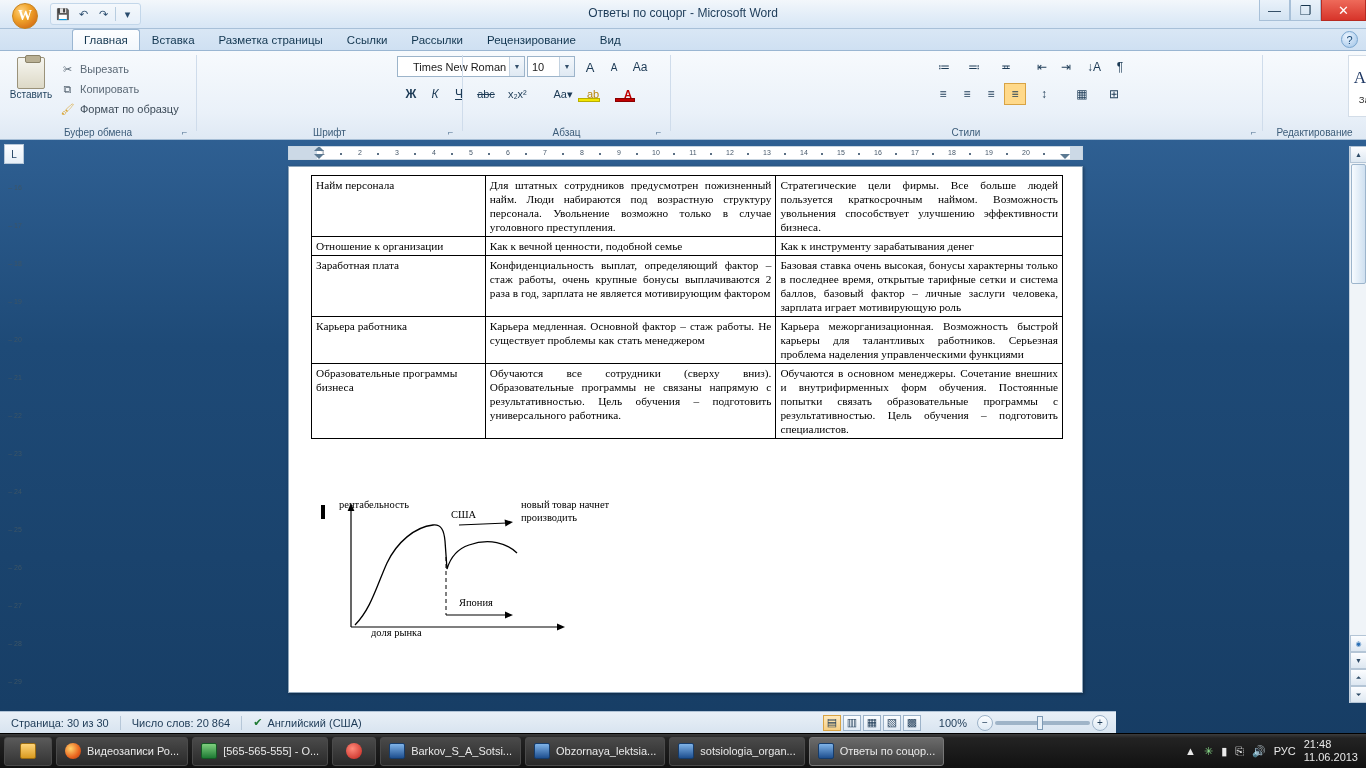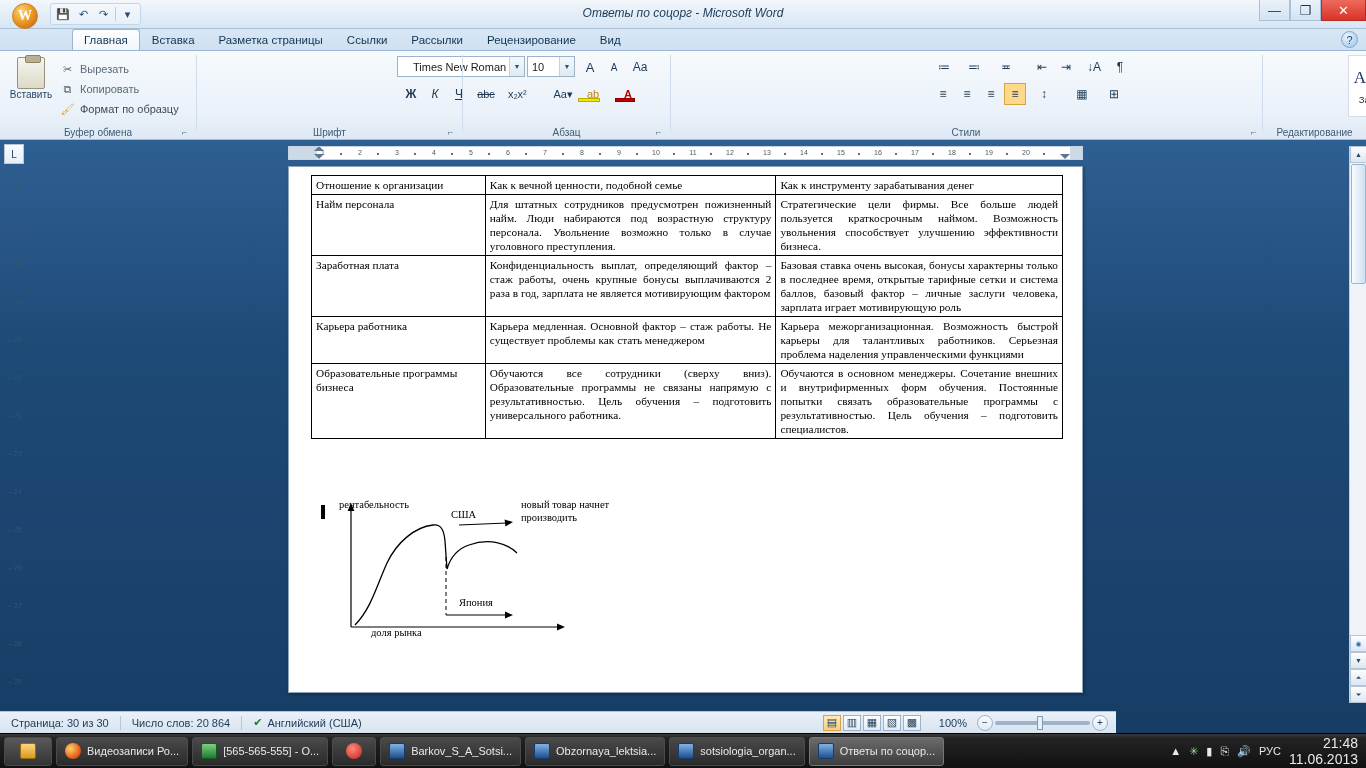--- a/index.html
+++ b/index.html
@@ -18,21 +18,21 @@
   }
 
   
   .titlebar {
     position: absolute; top: 0; left: 0; width: 1366px; height: 29px;
     background: linear-gradient(180deg,#f3f7fb 0%, #e4eef8 50%, #d7e6f5 100%);
     border-bottom: 1px solid #a8c0d8;
   }
   .title-text {
     position: absolute; left: 0; right: 0; top: 6px;
-    text-align: center; font-size: 12px; color: #1b3a57; font-style: italic;
+    text-align: center; font-size: 12px; color: #1b3a57;
   }
   .office-orb {
     position: absolute; left: 6px; top: 2px; width: 44px; height: 25px;
     border-radius: 3px;
   }
   .orb-circle {
     position: absolute; left: 6px; top: 1px; width: 26px; height: 26px;
     border-radius: 50%;
     background: radial-gradient(circle at 35% 30%, #ffd27f 0%, #f0a32a 40%, #d9771a 75%, #a85010 100%);
     border: 1px solid #c6821d;
@@ -260,21 +260,21 @@
     border: 1px solid #4a4a4a; border-radius: 3px;
     background: linear-gradient(180deg,#4a4a4a,#2a2a2a);
     color: #e8e8e8; font-size: 11px; max-width: 160px; overflow: hidden; white-space: nowrap;
   }
   .tb-item.start { background: linear-gradient(180deg,#5a5a5a,#333); }
   .tb-ico { width: 16px; height: 16px; flex: 0 0 16px; border-radius: 2px; }
   .tray {
     margin-left: auto; display: flex; align-items: center; gap: 8px;
     color: #e9e9e9; font-size: 11px; padding-right: 8px;
   }
-  .clock { text-align: right; line-height: 1.15; font-size: 14px; }
+  .clock { text-align: left; line-height: 1.15; font-size: 11px; }
 </style>
 </head>
 <body>
 
 <div class="app">
 
   <div class="titlebar">
     <div class="office-orb">
       <div class="orb-circle"></div>
     </div>
@@ -464,28 +464,28 @@
       <div style="top: 436px; font-size: 7px; white-space: nowrap;">– 27</div>
       <div style="top: 474px; font-size: 7px; white-space: nowrap;">– 28</div>
       <div style="top: 512px; font-size: 7px; white-space: nowrap;">– 29</div>
     </div>
 
   <div class="doc-area">
     <div class="page">
       <table class="doc-table">
         <tbody>
             <tr>
+          <td class="c1">Найм персонала</td>
+          <td class="c2">Для штатных сотрудников предусмотрен пожизненный найм. Люди набираются под возрастную структуру персонала. Увольнение возможно только в случае уголовного преступления.</td>
+          <td class="c3">Стратегические цели фирмы. Все больше людей пользуется краткосрочным наймом. Возможность увольнения способствует улучшению эффективности бизнеса.</td>
+        </tr>
+        <tr>
           <td class="c1">Отношение к организации</td>
           <td class="c2">Как к вечной ценности, подобной семье</td>
           <td class="c3"><span>Как к инструменту зарабатывания денег</span></td>
-        </tr>
-        <tr>
-          <td class="c1">Найм персонала</td>
-          <td class="c2">Для штатных сотрудников предусмотрен пожизненный найм. Люди набираются под возрастную структуру персонала. Увольнение возможно только в случае уголовного преступления.</td>
-          <td class="c3">Стратегические цели фирмы. Все больше людей пользуется краткосрочным наймом. Возможность увольнения способствует улучшению эффективности бизнеса.</td>
         </tr>
         <tr>
           <td class="c1">Заработная плата</td>
           <td class="c2">Конфиденциальность выплат, определяющий фактор – стаж работы, очень крупные бонусы выплачиваются 2 раза в год, зарплата не является мотивирующим фактором</td>
           <td class="c3">Базовая ставка очень высокая, бонусы характерны только в последнее время, открытые тарифные сетки и система баллов, базовый фактор – личные заслуги человека, зарплата играет мотивирующую роль</td>
         </tr>
         <tr>
           <td class="c1">Карьера работника</td>
           <td class="c2">Карьера медленная. Основной фактор – стаж работы. Не существует проблемы как стать менеджером</td>
           <td class="c3">Карьера межорганизационная. Возможность быстрой карьеры для талантливых работников. Серьезная проблема наделения управленческими функциями</td>

